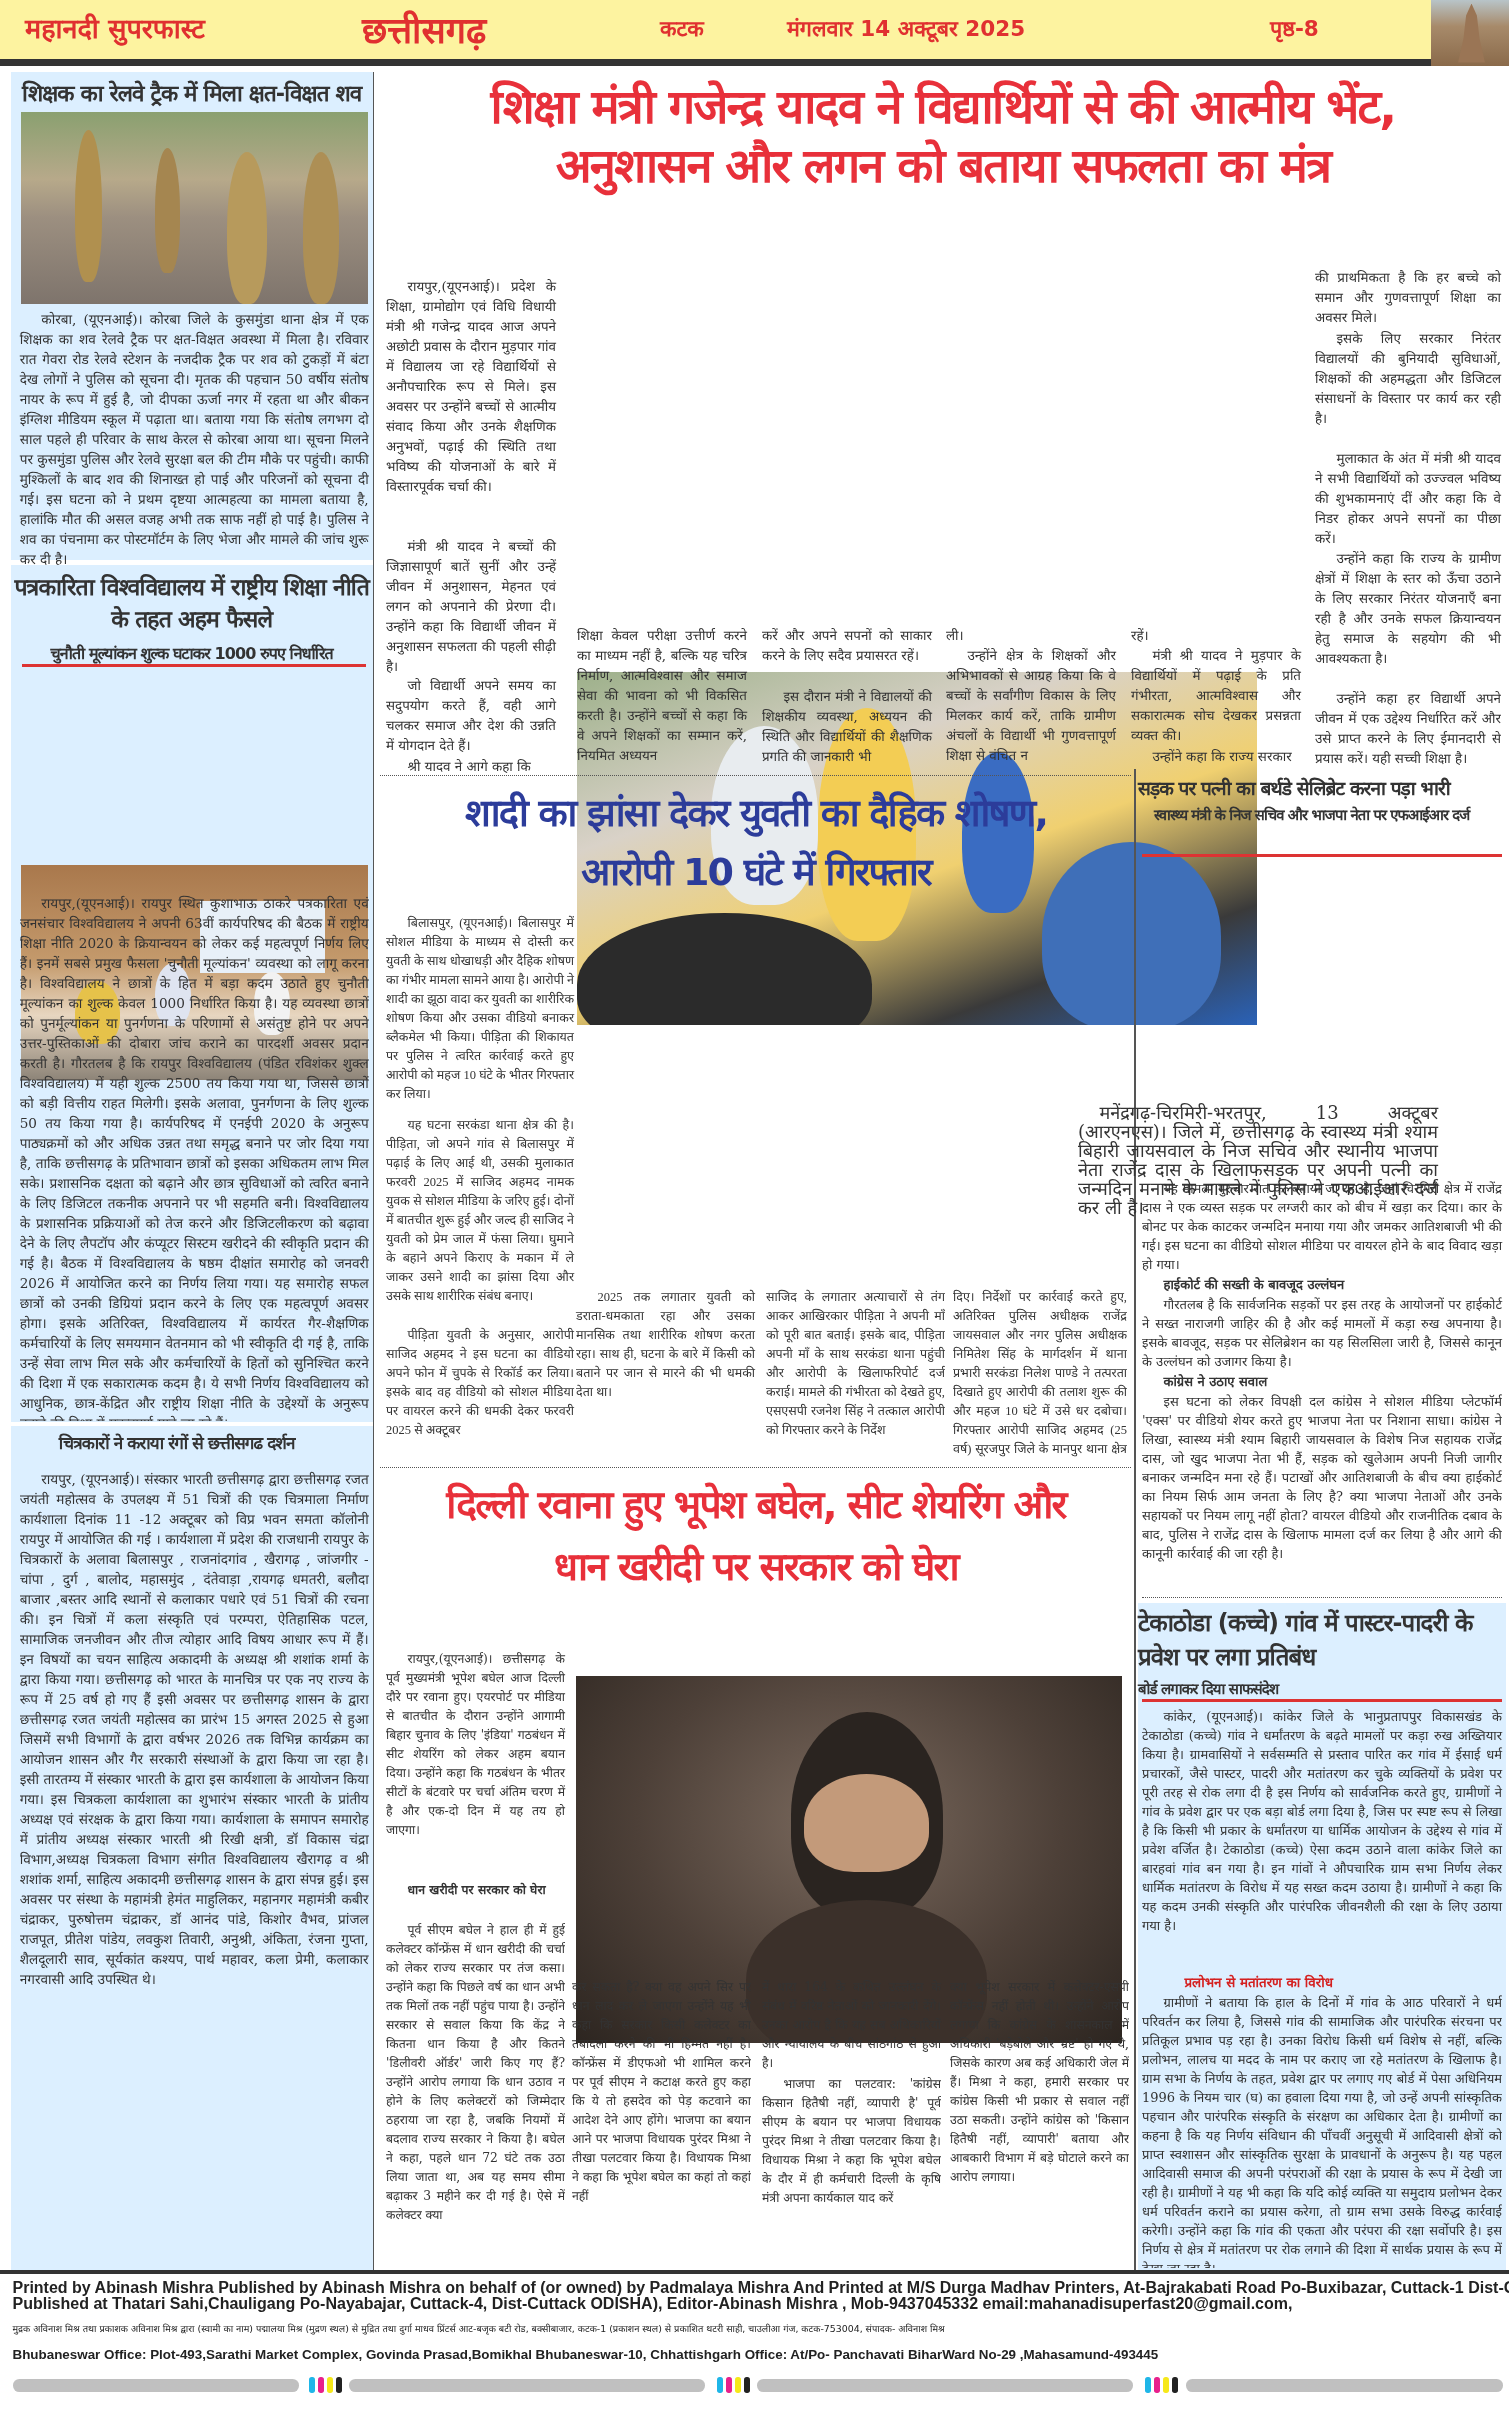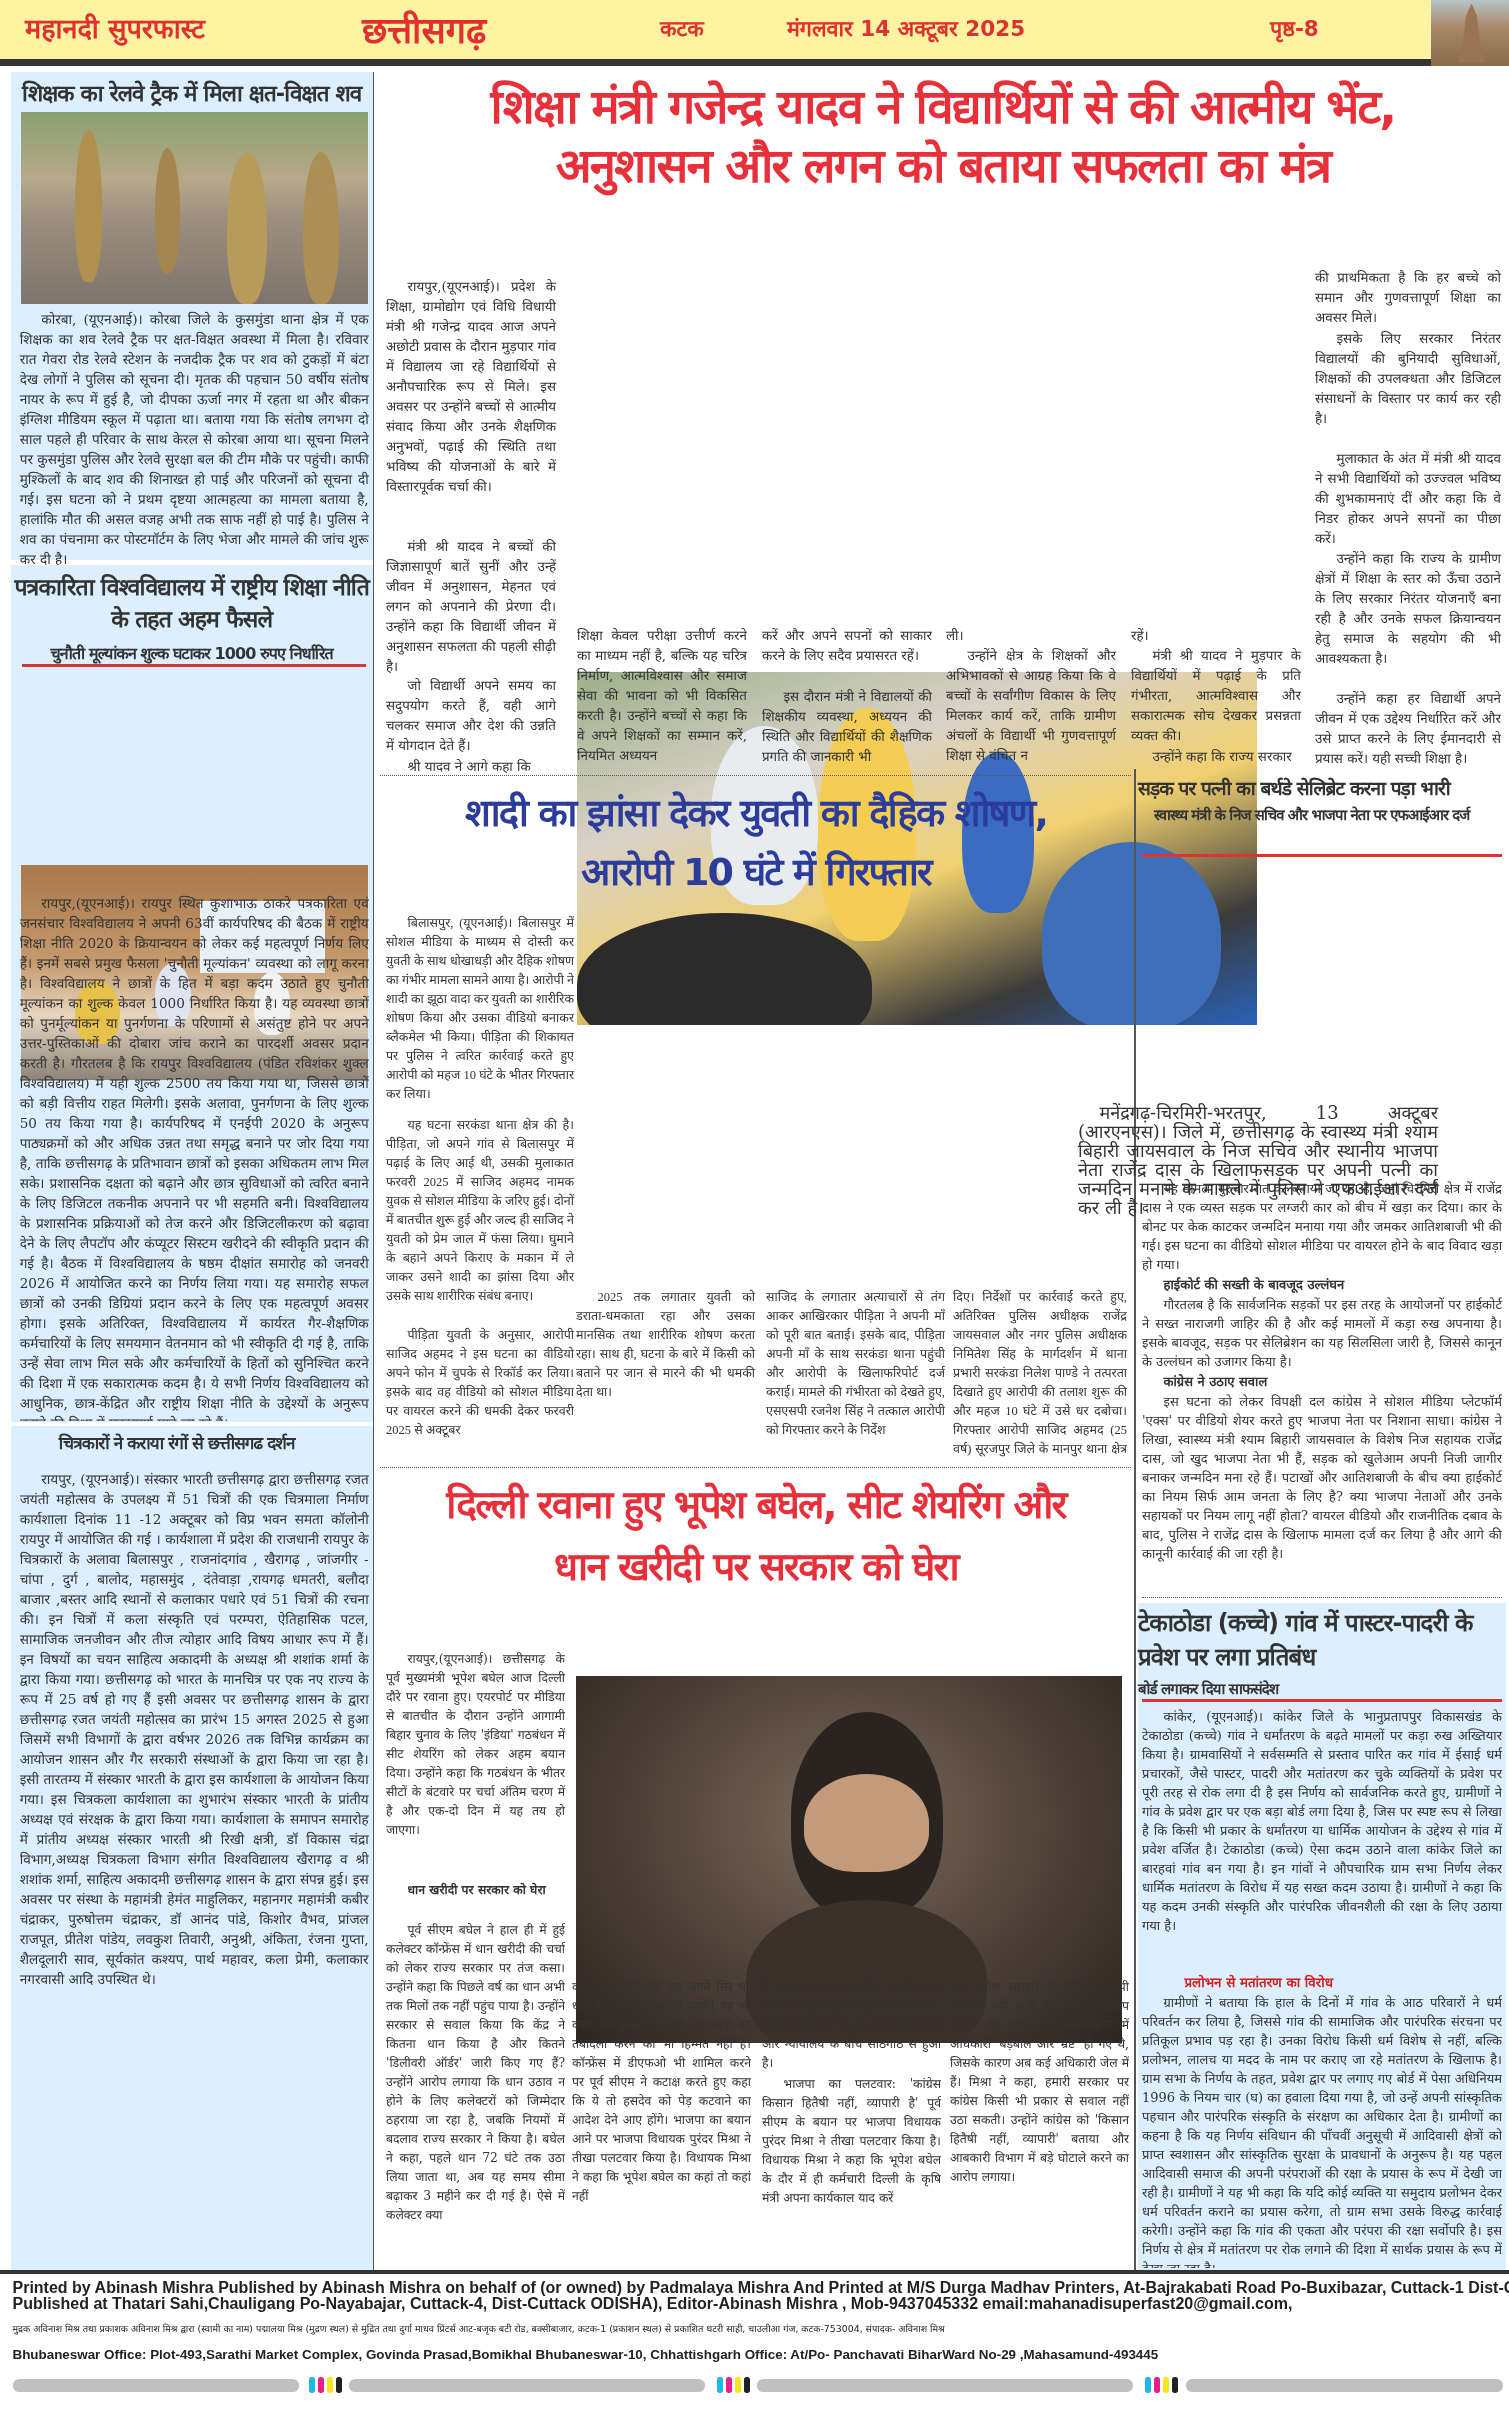--- a/index.html
+++ b/index.html
@@ -89,21 +89,21 @@
 <div class="abs body-text" style="left:577px;top:626px;width:170px;font-size:13.4px;line-height:20px">शिक्षा केवल परीक्षा उत्तीर्ण करने का माध्यम नहीं है, बल्कि यह चरित्र निर्माण, आत्मविश्वास और समाज सेवा की भावना को भी विकसित करती है। उन्होंने बच्चों से कहा कि वे अपने शिक्षकों का सम्मान करें, नियमित अध्ययन</div>
 <div class="abs body-text" style="left:762px;top:626px;width:170px;font-size:13.4px;line-height:20px">करें और अपने सपनों को साकार करने के लिए सदैव प्रयासरत रहें।</div>
 <div class="abs body-text ind" style="left:762px;top:687px;width:170px;font-size:13.4px;line-height:20px">इस दौरान मंत्री ने विद्यालयों की शिक्षकीय व्यवस्था, अध्ययन की स्थिति और विद्यार्थियों की शैक्षणिक प्रगति की जानकारी भी</div>
 <div class="abs body-text" style="left:946px;top:626px;width:170px;font-size:13.4px;line-height:20px">ली।</div>
 <div class="abs body-text ind" style="left:946px;top:646px;width:170px;font-size:13.4px;line-height:20px">उन्होंने क्षेत्र के शिक्षकों और अभिभावकों से आग्रह किया कि वे बच्चों के सर्वांगीण विकास के लिए मिलकर कार्य करें, ताकि ग्रामीण अंचलों के विद्यार्थी भी गुणवत्तापूर्ण शिक्षा से वंचित न</div>
 <div class="abs body-text" style="left:1131px;top:626px;width:121px;font-size:13.4px;line-height:20px">रहें।</div>
 <div class="abs body-text ind" style="left:1131px;top:646px;width:170px;font-size:13.4px;line-height:20px">मंत्री श्री यादव ने मुड़पार के विद्यार्थियों में पढ़ाई के प्रति गंभीरता, आत्मविश्वास और सकारात्मक सोच देखकर प्रसन्नता व्यक्त की।</div>
 <div class="abs body-text ind" style="left:1131px;top:747px;width:170px;font-size:13.4px;line-height:20px">उन्होंने कहा कि राज्य सरकार</div>
 
 <div class="abs body-text" style="left:1315px;top:268px;width:186px;font-size:13.4px;line-height:20px">की प्राथमिकता है कि हर बच्चे को समान और गुणवत्तापूर्ण शिक्षा का अवसर मिले।</div>
-<div class="abs body-text ind" style="left:1315px;top:329px;width:186px;font-size:13.4px;line-height:20px">इसके लिए सरकार निरंतर विद्यालयों की बुनियादी सुविधाओं, शिक्षकों की उपलक्धता और डिजिटल संसाधनों के विस्तार पर कार्य कर रही है।</div>
+<div class="abs body-text ind" style="left:1315px;top:329px;width:186px;font-size:13.4px;line-height:20px">इसके लिए सरकार निरंतर विद्यालयों की बुनियादी सुविधाओं, शिक्षकों की अहमद्धता और डिजिटल संसाधनों के विस्तार पर कार्य कर रही है।</div>
 <div class="abs body-text ind" style="left:1315px;top:449px;width:186px;font-size:13.4px;line-height:20px">मुलाकात के अंत में मंत्री श्री यादव ने सभी विद्यार्थियों को उज्ज्वल भविष्य की शुभकामनाएं दीं और कहा कि वे निडर होकर अपने सपनों का पीछा करें।</div>
 <div class="abs body-text ind" style="left:1315px;top:549px;width:186px;font-size:13.4px;line-height:20px">उन्होंने कहा कि राज्य के ग्रामीण क्षेत्रों में शिक्षा के स्तर को ऊँचा उठाने के लिए सरकार निरंतर योजनाएँ बना रही है और उनके सफल क्रियान्वयन हेतु समाज के सहयोग की भी आवश्यकता है।</div>
 <div class="abs body-text ind" style="left:1315px;top:689px;width:186px;font-size:13.4px;line-height:20px;height:89px;overflow:hidden">उन्होंने कहा हर विद्यार्थी अपने जीवन में एक उद्देश्य निर्धारित करें और उसे प्राप्त करने के लिए ईमानदारी से प्रयास करें। यही सच्ची शिक्षा है।</div>
 
 <div class="abs dotline" style="left:380px;top:775px;width:751px"></div>
 
 <div class="abs h-blue" style="left:376px;top:785px;width:760px;font-size:38px;white-space:nowrap">शादी का झांसा देकर युवती का दैहिक शोषण,</div>
 <div class="abs h-blue" style="left:376px;top:844px;width:760px;font-size:38px;white-space:nowrap">आरोपी 10 घंटे में गिरफ्तार</div>
 
 <div class="abs body-text ind" style="left:386px;top:914px;width:188px;font-size:12.5px;line-height:19px;font-family:'Liberation Serif',serif">बिलासपुर, (यूएनआई)। बिलासपुर में सोशल मीडिया के माध्यम से दोस्ती कर युवती के साथ धोखाधड़ी और दैहिक शोषण का गंभीर मामला सामने आया है। आरोपी ने शादी का झूठा वादा कर युवती का शारीरिक शोषण किया और उसका वीडियो बनाकर ब्लैकमेल भी किया। पीड़िता की शिकायत पर पुलिस ने त्वरित कार्रवाई करते हुए आरोपी को महज 10 घंटे के भीतर गिरफ्तार कर लिया।</div>

